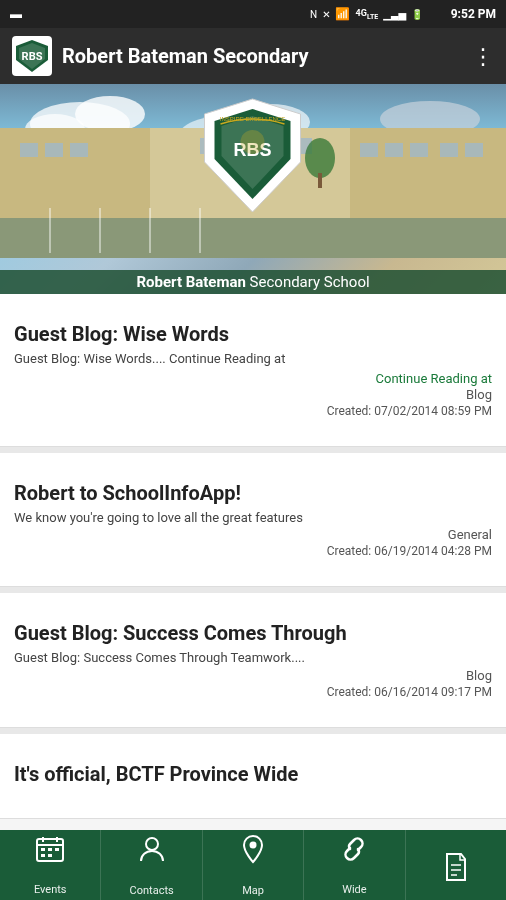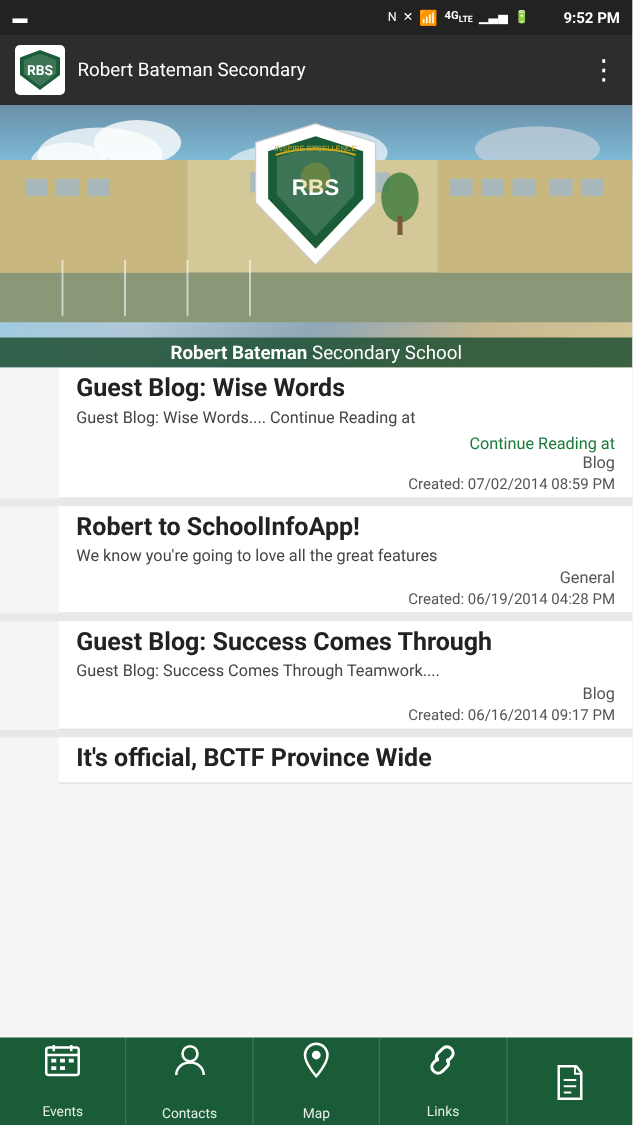--- a/index.html
+++ b/index.html
@@ -39,22 +39,22 @@
       height: 40px;
       background: white;
       border-radius: 4px;
       display: flex;
       align-items: center;
       justify-content: center;
       flex-shrink: 0;
     }
     .app-bar-title {
       color: white;
-      font-size: 15px;
-      font-weight: 400;
+      font-size: 20px;
+      font-weight: 700;
       flex: 1;
     }
     .app-bar-menu {
       color: white;
       font-size: 22px;
       cursor: pointer;
     }
 
     
     .hero {
@@ -94,22 +94,21 @@
     .content {
       background: #f5f5f5;
       height: calc(900px - 28px - 56px - 210px - 70px);
       overflow-y: auto;
     }
 
     
     .card {
       background: white;
       border-bottom: 1px solid #ddd;
-      padding: 4px 14px;
-      margin-left: 47px;
+      padding: 28px 14px;
     }
     .card-title {
       font-size: 20px;
       font-weight: 700;
       color: #222;
       margin-bottom: 4px;
       line-height: 1.2;
     }
     .card-excerpt {
       font-size: 13px;
@@ -366,21 +365,21 @@
     <span class="nav-label">Map</span>
   </div>
 
   <div class="nav-item">
     <span class="nav-icon">
       <svg width="32" height="28" viewBox="0 0 32 28">
         <path d="M12,14 C12,14 10,11 12,9 L16,5 C18,3 21,3 23,5 C25,7 25,10 23,12 L20,15" fill="none" stroke="white" stroke-width="2.5" stroke-linecap="round"></path>
         <path d="M20,14 C20,14 22,17 20,19 L16,23 C14,25 11,25 9,23 C7,21 7,18 9,16 L12,13" fill="none" stroke="white" stroke-width="2.5" stroke-linecap="round"></path>
       </svg>
     </span>
-    <span class="nav-label">Links</span>
+    <span class="nav-label">Wide</span>
   </div>
 
   <div class="nav-item">
     <span class="nav-icon">
       <svg width="26" height="30" viewBox="0 0 26 30">
         <path d="M4,2 L18,2 L22,7 L22,28 L4,28 Z" fill="none" stroke="white" stroke-width="2"></path>
         <path d="M17,2 L17,8 L22,8" fill="none" stroke="white" stroke-width="1.5"></path>
         <line x1="8" y1="13" x2="18" y2="13" stroke="white" stroke-width="1.5"></line>
         <line x1="8" y1="18" x2="18" y2="18" stroke="white" stroke-width="1.5"></line>
         <line x1="8" y1="23" x2="14" y2="23" stroke="white" stroke-width="1.5"></line>

